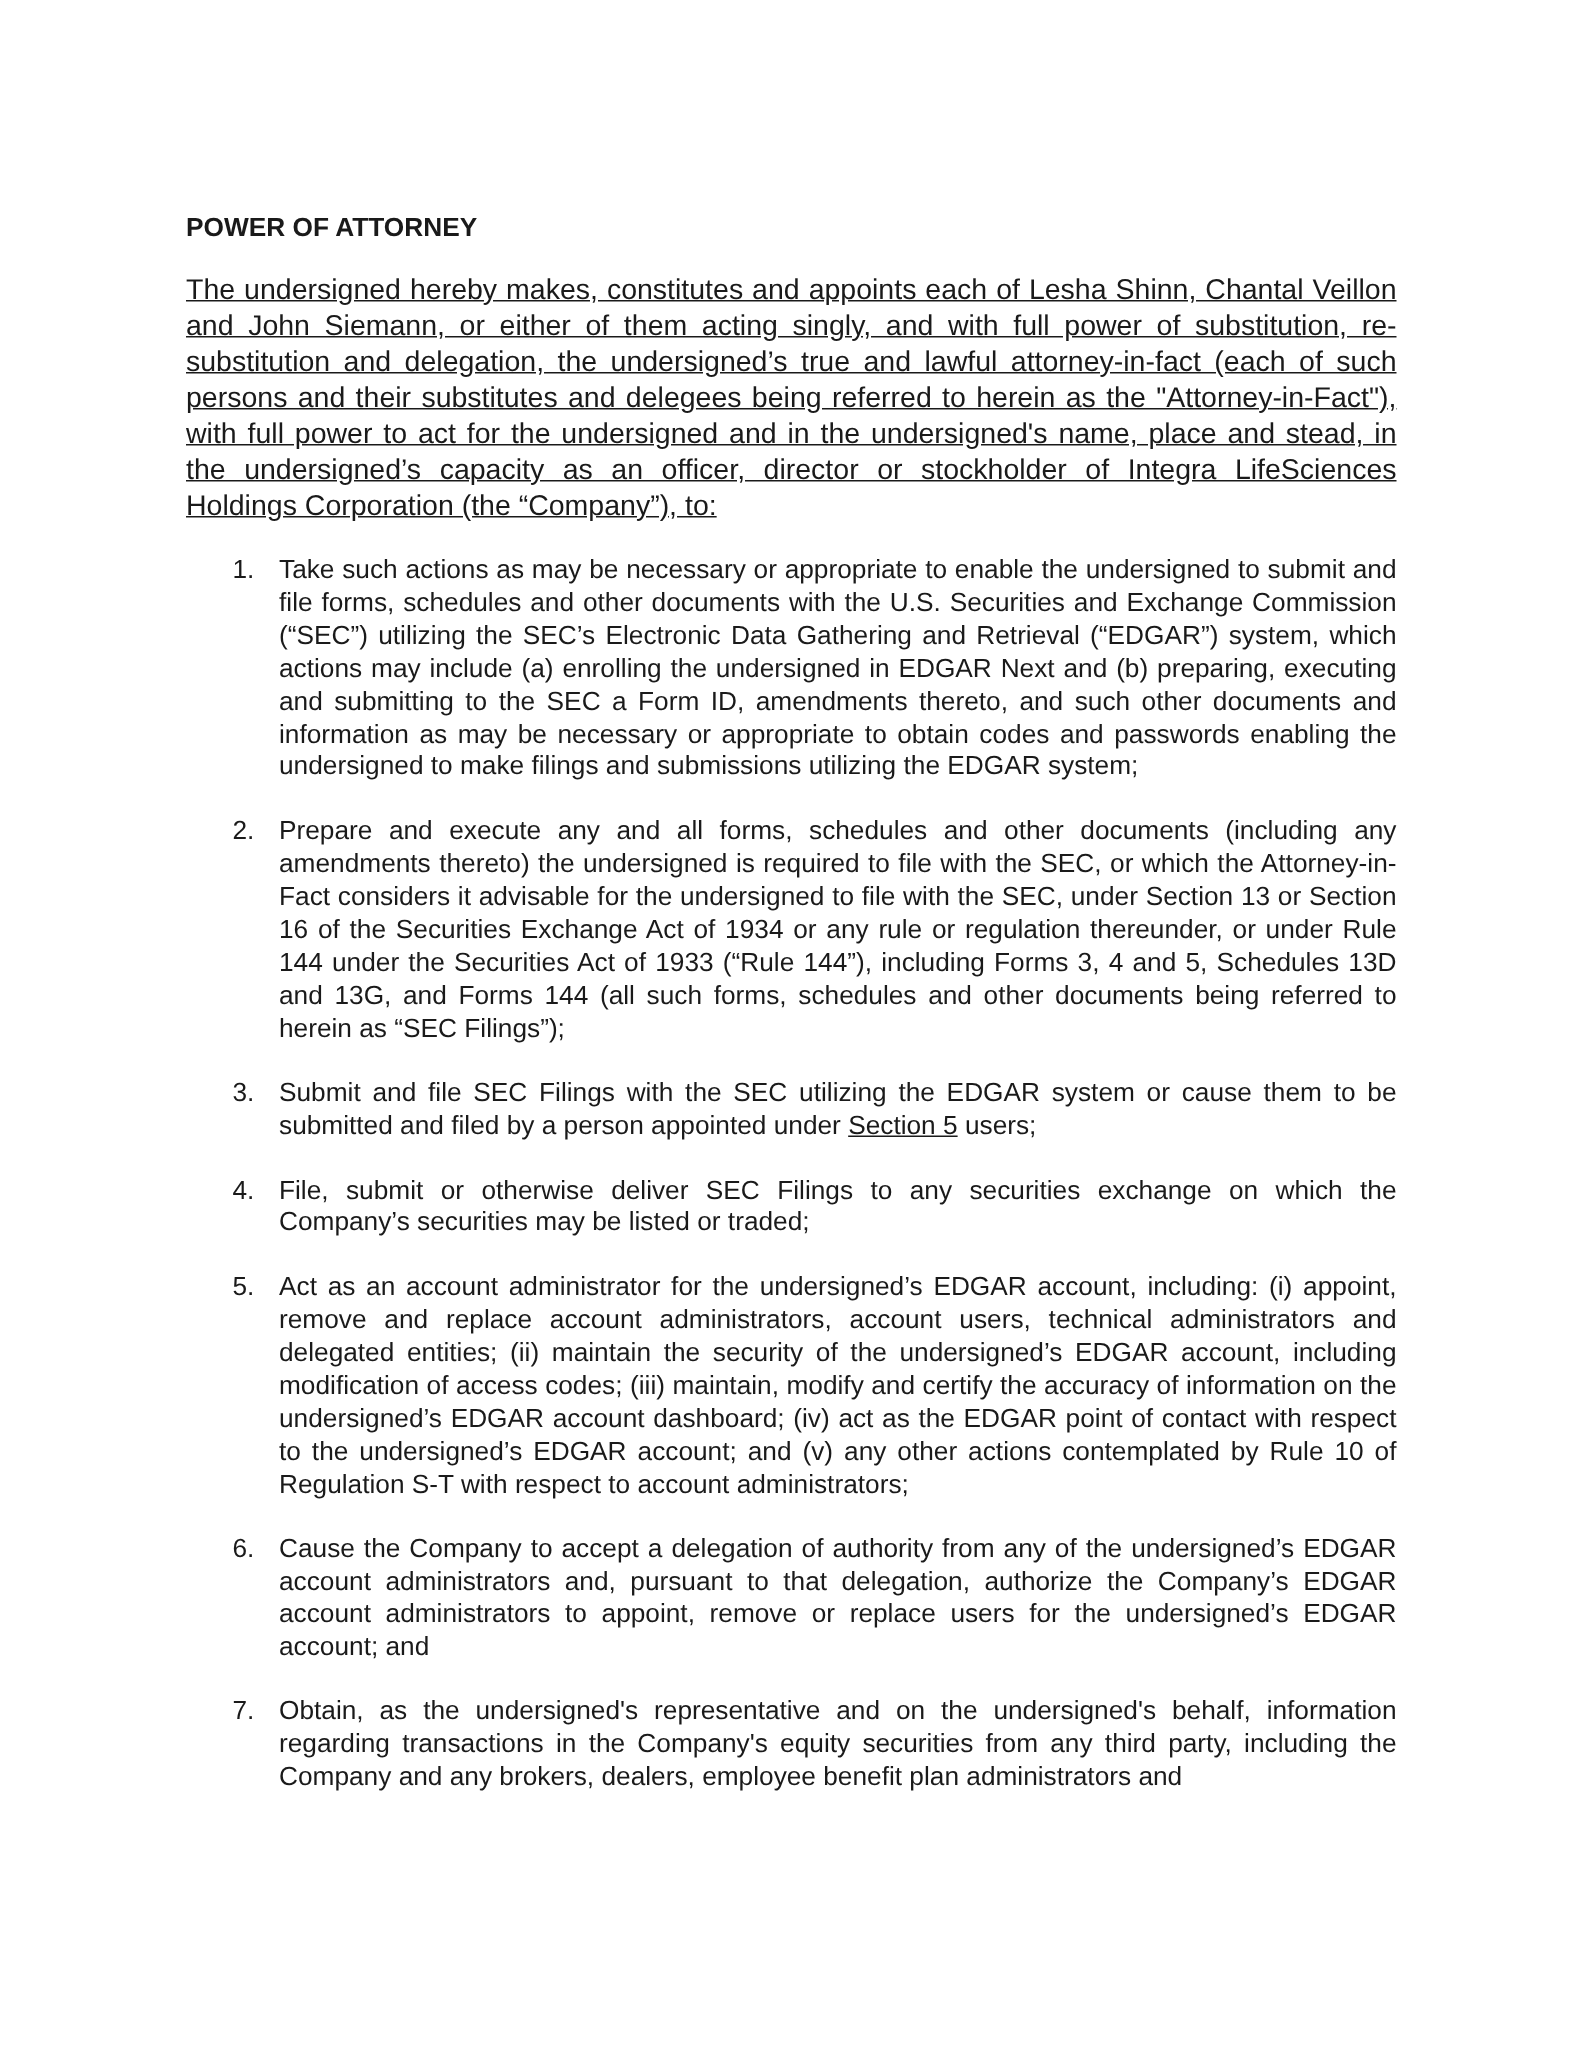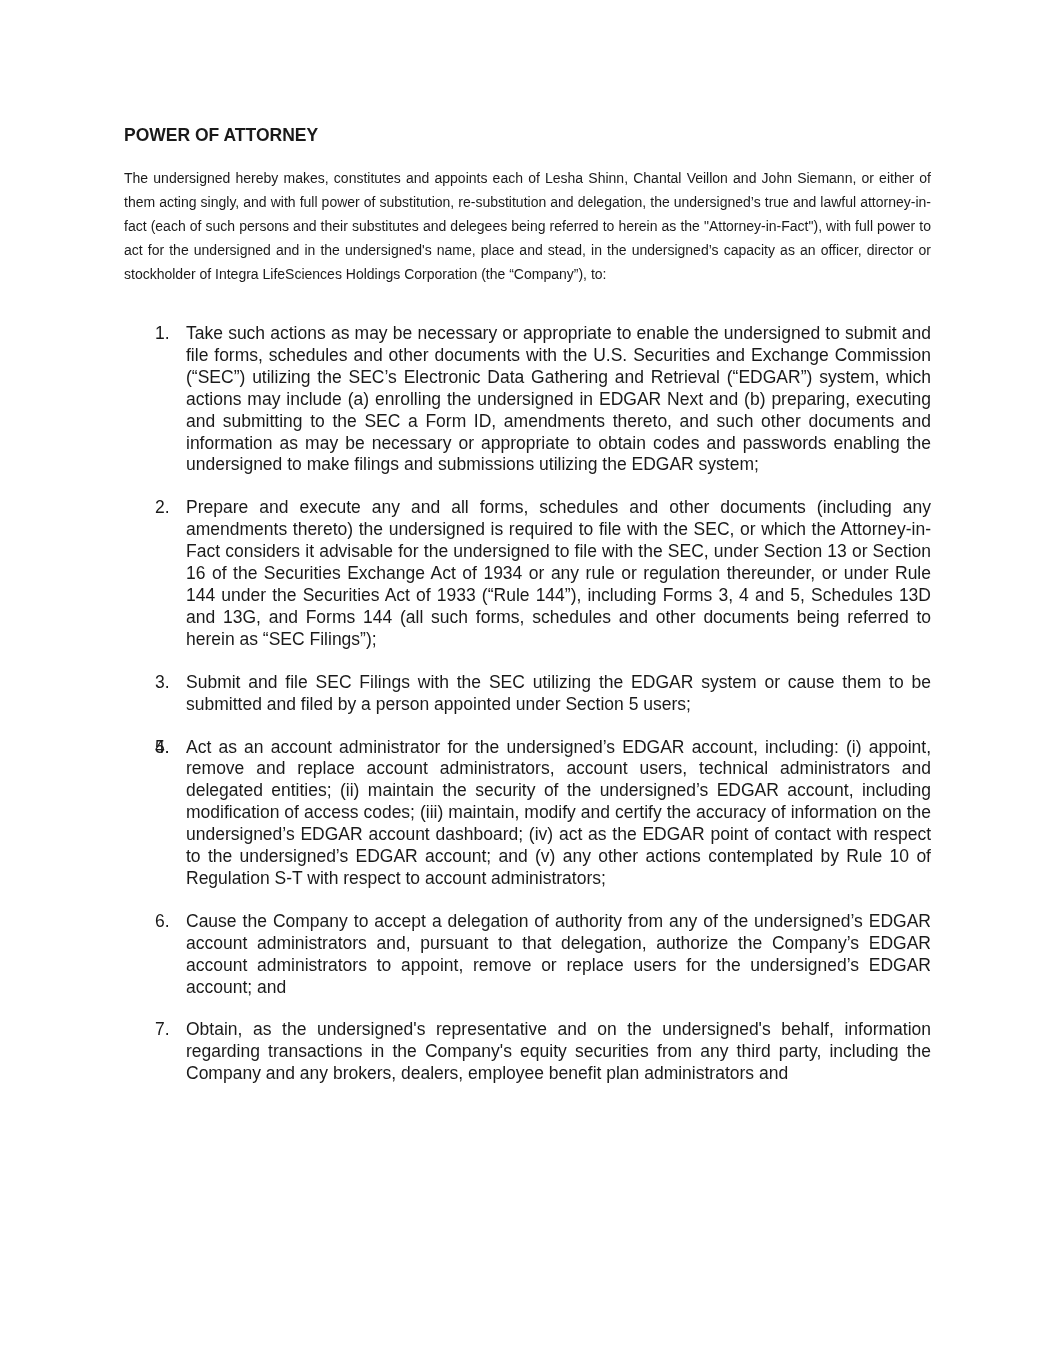--- a/index.html
+++ b/index.html
@@ -11,54 +11,56 @@
     width: 1055px;
     height: 1365px;
     position: relative;
     overflow: hidden;
     font-family: "Liberation Sans", sans-serif;
     color: #1a1a1a;
   }
   .page {
     position: absolute;
     left: 124px;
-    top: 124px;
+    top: 140px;
     width: 807px;
   }
   .title {
     font-weight: bold;
     font-size: 17.5px;
     line-height: 22px;
     margin: 0 0 20px 0;
   }
   .intro {
-    font-size: 14px;
+    font-size: 19px;
     line-height: 24px;
     text-align: justify;
-    margin: 0 0 37px 0;
+    margin: 0 0 19px 0;
+    text-decoration: underline;
   }
   .list {
     list-style: none;
     margin: 0;
     padding: 0;
   }
   .item {
     position: relative;
     padding-left: 62px;
     font-size: 17.5px;
     line-height: 21.9px;
     text-align: justify;
     margin: 0 0 21px 0;
   }
   .num {
     position: absolute;
     left: 31px;
     top: 0;
   }
   .u {
+    text-decoration: underline;
   }
 </style>
 </head>
 <body>
 
 <div class="page">
   <div class="title">POWER OF ATTORNEY</div>
   <p class="intro">The undersigned hereby makes, constitutes and appoints each of Lesha Shinn, Chantal Veillon and John Siemann, or either of them acting singly, and with full power of substitution, re-substitution and delegation, the undersigned’s true and lawful attorney-in-fact (each of such persons and their substitutes and delegees being referred to herein as the "Attorney-in-Fact"), with full power to act for the undersigned and in the undersigned's name, place and stead, in the undersigned’s capacity as an officer, director or stockholder of Integra LifeSciences Holdings Corporation (the “Company”), to:</p>
 
   <ol class="list">
@@ -69,20 +71,21 @@
     <li class="item">
       <span class="num">2.</span>
       <span>Prepare and execute any and all forms, schedules and other documents (including any amendments thereto) the undersigned is required to file with the SEC, or which the Attorney-in-Fact considers it advisable for the undersigned to file with the SEC, under Section 13 or Section 16 of the Securities Exchange Act of 1934 or any rule or regulation thereunder, or under Rule 144 under the Securities Act of 1933 (“Rule 144”), including Forms 3, 4 and 5, Schedules 13D and 13G, and Forms 144 (all such forms, schedules and other documents being referred to herein as “SEC Filings”);</span>
     </li>
     <li class="item">
       <span class="num">3.</span>
       <span>Submit and file SEC Filings with the SEC utilizing the EDGAR system or cause them to be submitted and filed by a person appointed under </span><span class="u">Section 5</span><span> users;</span>
     </li>
     <li class="item">
       <span class="num">4.</span>
+      <span>File, submit or otherwise deliver SEC Filings to any securities exchange on which the Company’s securities may be listed or traded;</span>
     </li>
     <li class="item">
       <span class="num">5.</span>
       <span>Act as an account administrator for the undersigned’s EDGAR account, including: (i) appoint, remove and replace account administrators, account users, technical administrators and delegated entities; (ii) maintain the security of the undersigned’s EDGAR account, including modification of access codes; (iii) maintain, modify and certify the accuracy of information on the undersigned’s EDGAR account dashboard; (iv) act as the EDGAR point of contact with respect to the undersigned’s EDGAR account; and (v) any other actions contemplated by Rule 10 of Regulation S-T with respect to account administrators;</span>
     </li>
     <li class="item">
       <span class="num">6.</span>
       <span>Cause the Company to accept a delegation of authority from any of the undersigned’s EDGAR account administrators and, pursuant to that delegation, authorize the Company’s EDGAR account administrators to appoint, remove or replace users for the undersigned’s EDGAR account; and</span>
     </li>
     <li class="item">

